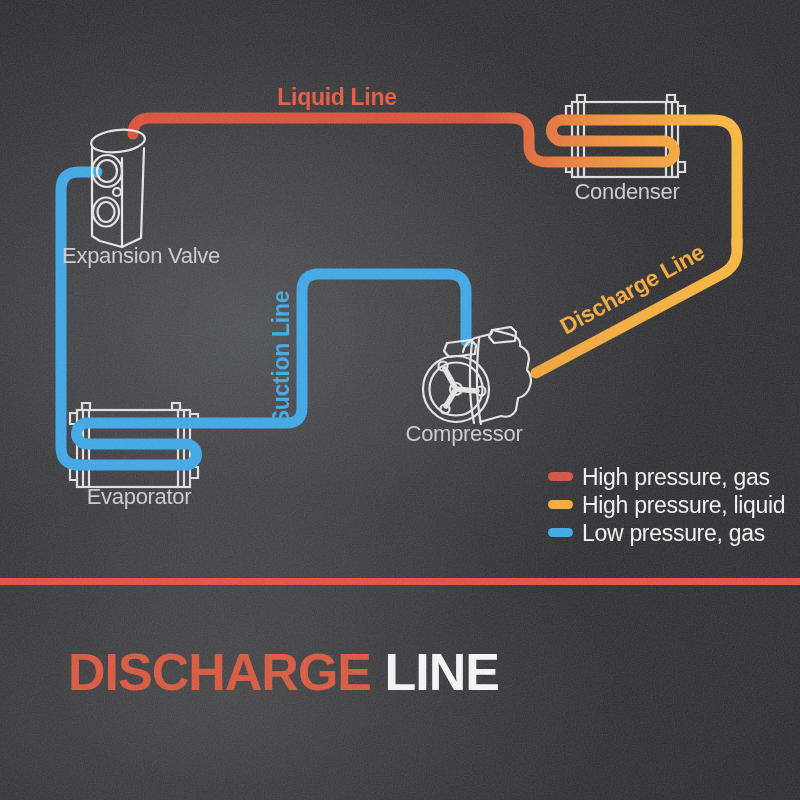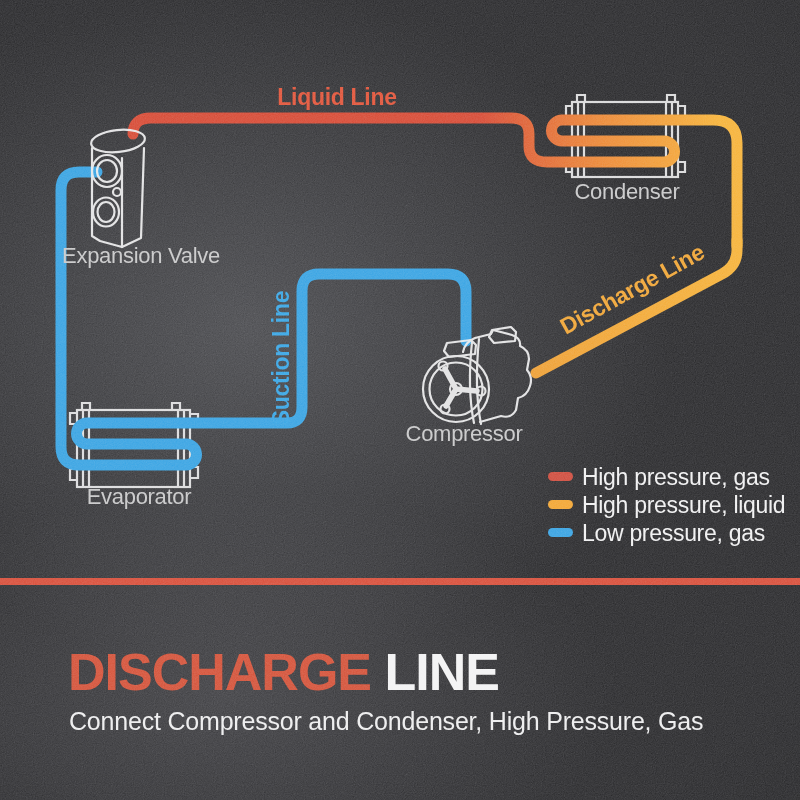--- a/index.html
+++ b/index.html
@@ -115,21 +115,20 @@
     </g>
   </svg>
 
   <div class="divider"></div>
 
   <div class="footer-title">
     <span class="w1">DISCHARGE</span>
     <span class="w2">LINE</span>
   </div>
 
-  <div class="footer-sub">Connect Compressor and Condenser, High Pressure, Gas</div>
 
   <svg class="noise" width="800" height="800" aria-hidden="true">
     <filter id="grain">
       <feTurbulence type="fractalNoise" baseFrequency="0.9" numOctaves="2" stitchTiles="stitch"></feTurbulence>
       <feColorMatrix type="matrix" values="0 0 0 0 0.82  0 0 0 0 0.82  0 0 0 0 0.86  0.20 0.20 0.20 0 0"></feColorMatrix>
     </filter>
     <rect width="800" height="800" filter="url(#grain)" opacity="0.5"></rect>
   </svg>
 
 </div>

